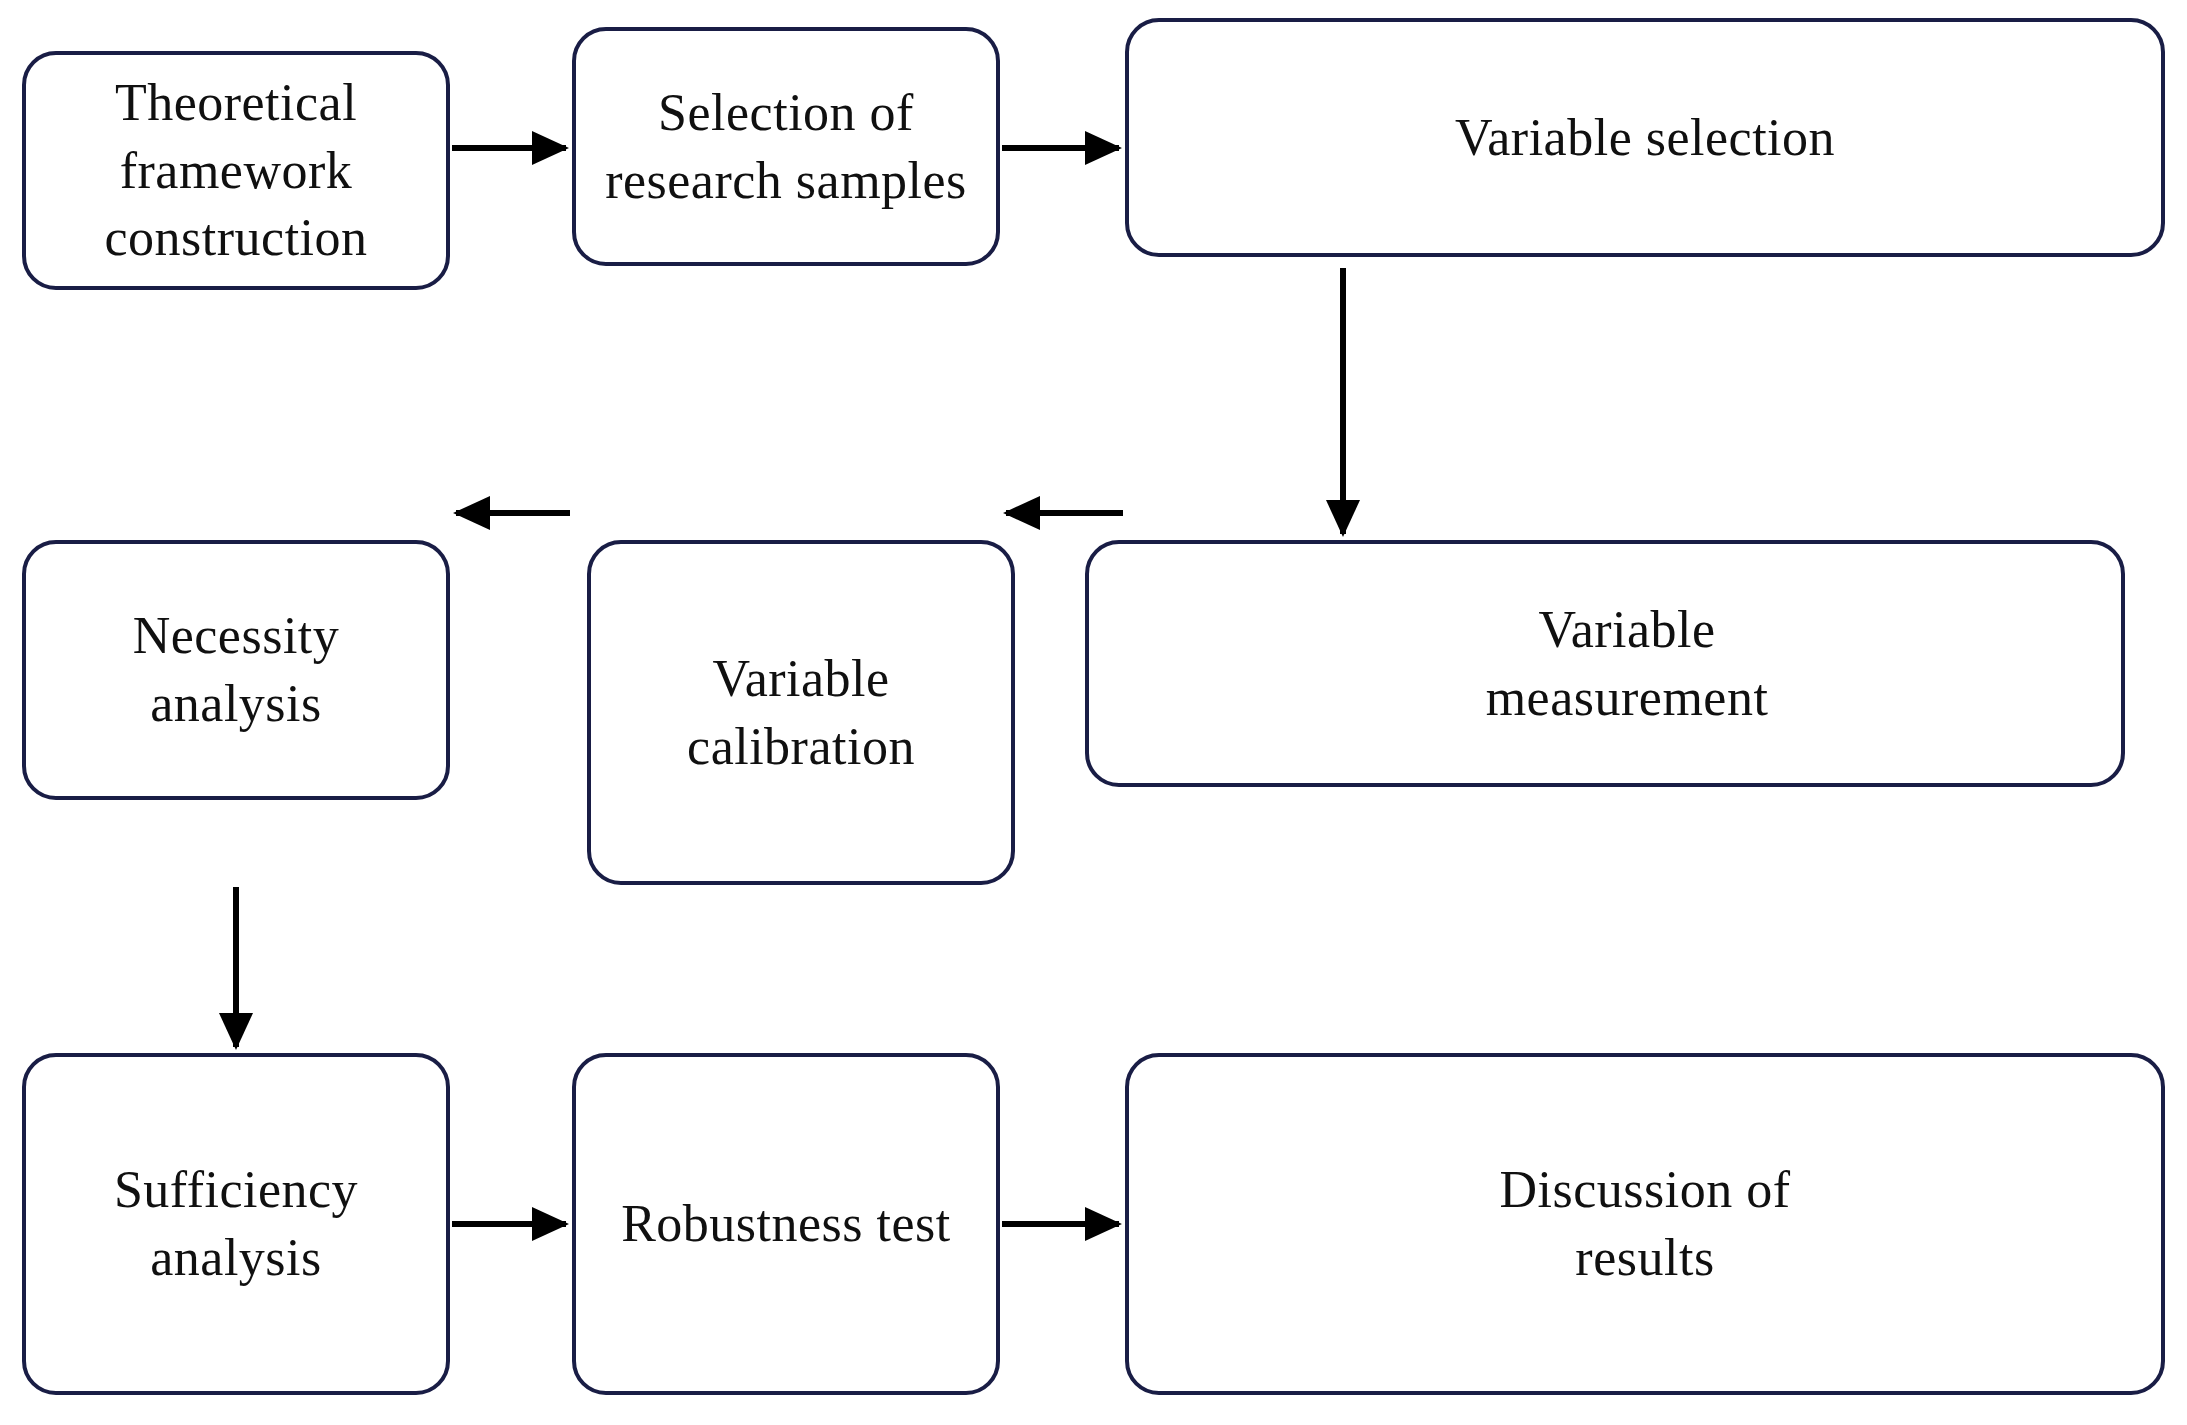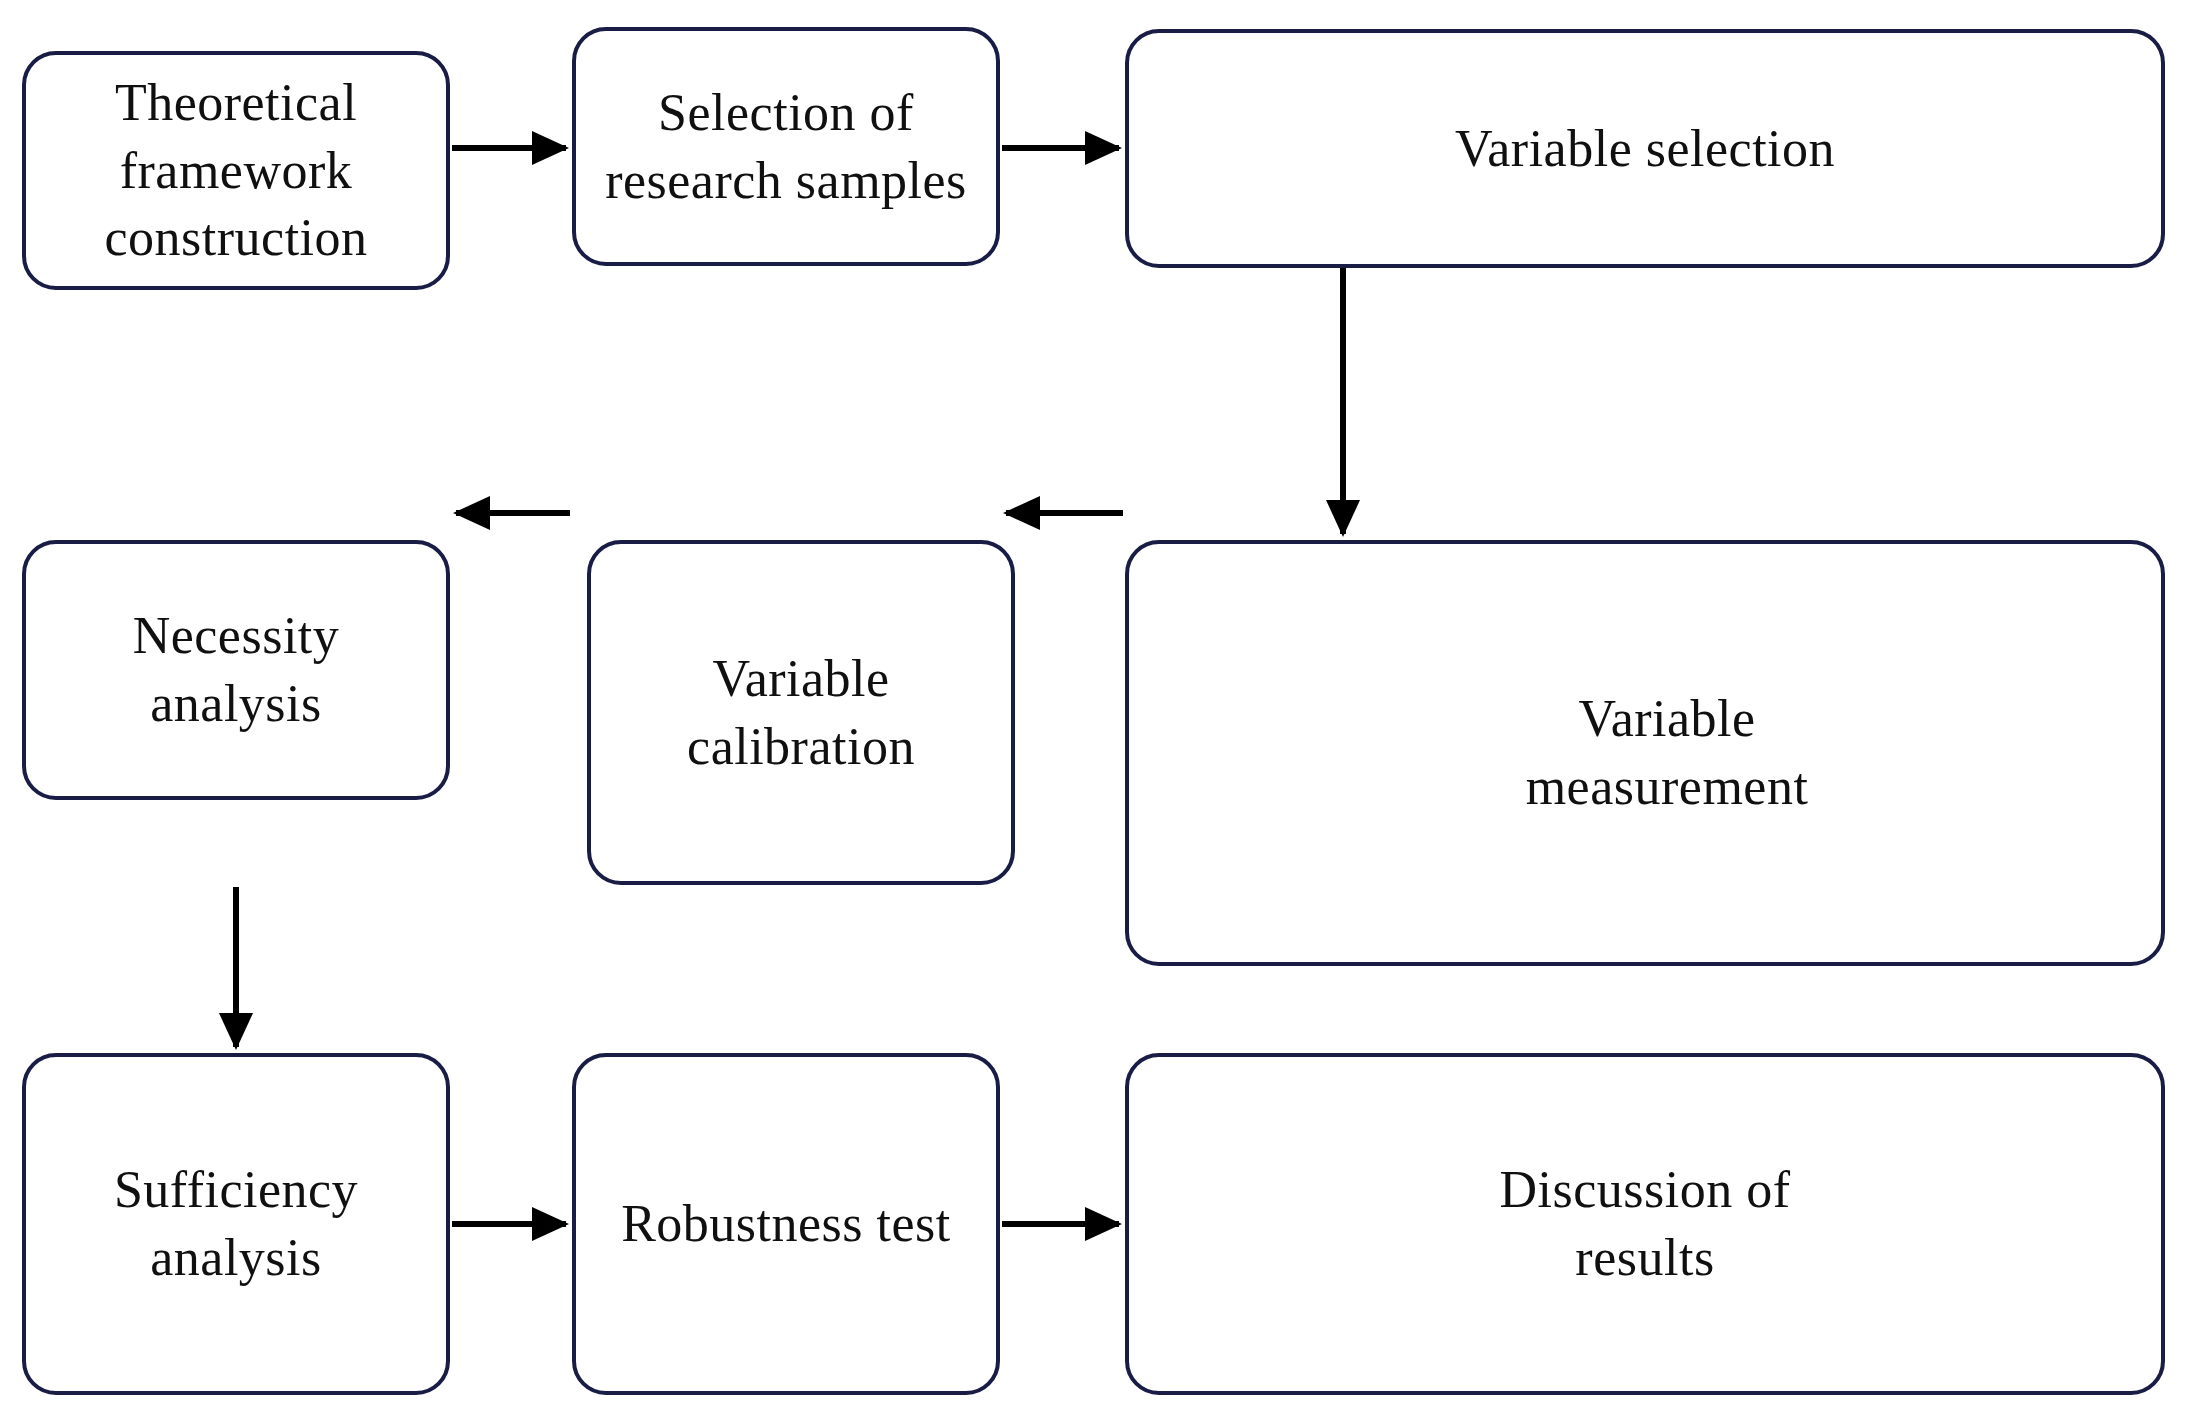--- a/index.html
+++ b/index.html
@@ -41,25 +41,25 @@
     letter-spacing: 0.5px;
   }
   .node-label {
     display: block;
     padding: 0 22px;
     white-space: pre-line;
   }
   
   #node-theoretical-framework-construction { left: 22px;   top: 27px;   width: 428px;  height: 239px; margin-top: 24px; }
   #node-selection-of-research-samples      { left: 572px;  top: 27px;   width: 428px;  height: 239px; }
-  #node-variable-selection                 { left: 1125px; top: 29px;   width: 1040px; height: 239px; }
+  #node-variable-selection                 { left: 1125px; top: 18px;   width: 1040px; height: 239px; }
   
   #node-necessity-analysis                 { left: 22px;   top: 540px;  width: 428px;  height: 260px; }
   #node-variable-calibration               { left: 572px;  top: 540px;  width: 428px;  height: 345px; margin-left: 15px; }
-  #node-variable-measurement               { left: 1125px; top: 540px;  width: 1040px; height: 426px; padding-left: 44px; }
+  #node-variable-measurement               { left: 1085px; top: 540px;  width: 1040px; height: 247px; padding-left: 44px; }
   
   #node-sufficiency-analysis               { left: 22px;   top: 1053px; width: 428px;  height: 342px; }
   #node-robustness-test                    { left: 572px;  top: 1053px; width: 428px;  height: 342px; }
   #node-discussion-of-results              { left: 1125px; top: 1053px; width: 1040px; height: 342px; align-items: center; }
 </style>
 </head>
 <body>
 
 <div id="canvas">
 

